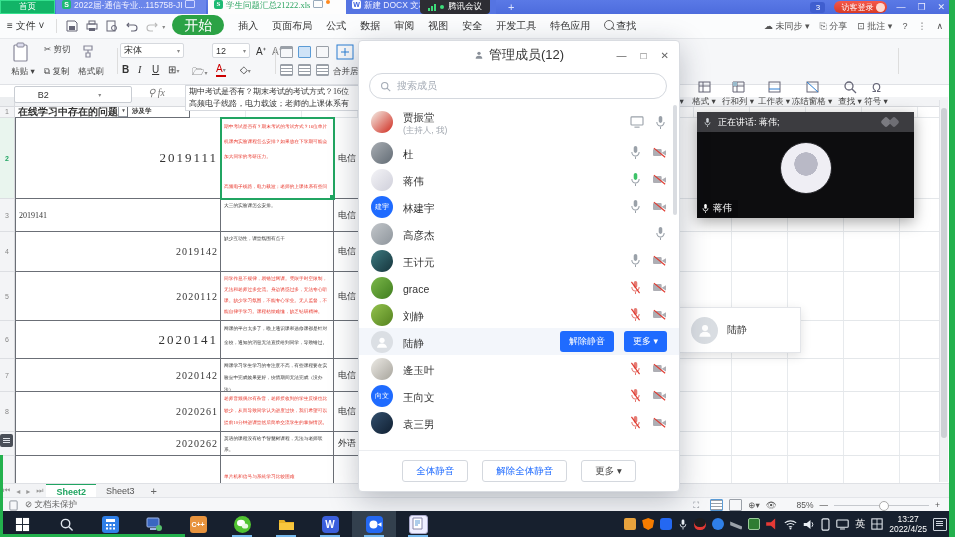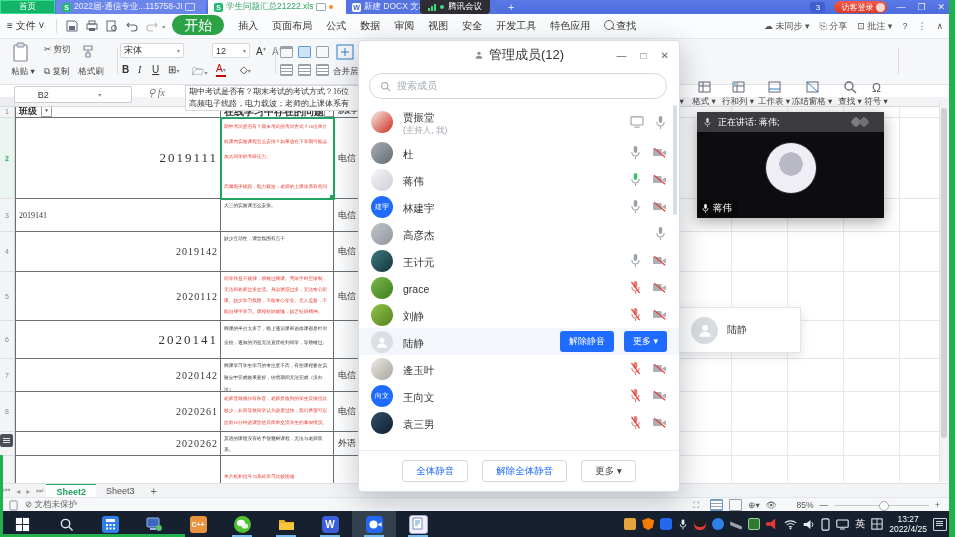--- a/index.html
+++ b/index.html
@@ -1,24 +1,24 @@
 <!DOCTYPE html>
 <html style="--share: #23b14d; --blue: #1f6bff; --sel: #21a562; --red: #e8372c;"><head>
 <meta charset="utf-8">
 <style>
   html,body{margin:0;padding:0;}
   body{width:955px;height:537px;position:relative;overflow:hidden;background:#fff;
        font-family:"Liberation Sans",sans-serif;-webkit-font-smoothing:antialiased;}
   .abs{position:absolute;}
   
   #tabbar{left:0;top:0;width:955px;height:14px;background:linear-gradient(#5a79e6,#4d6cdd);z-index:6;}
-  .ttab{position:absolute;top:0;height:14px;display:flex;align-items:center;gap:3px;font-size:8.5px;color:#eef;padding:0 6px;box-sizing:border-box;}
+  .ttab{position:absolute;top:0;height:14px;display:flex;gap:3px;font-size:8.5px;color:#eef;padding:0 6px;box-sizing:border-box;}
   #tab-home{left:0;width:55px;background:#12b467;color:#fff;justify-content:center;border:1px solid #35e08e;box-sizing:border-box;}
   #tab-doc1{left:56px;width:150px;background:#6b86ea;}
-  #tab-active{left:208px;width:156px;background:#fdfdfd;color:#2ca461;}
+  #tab-active{left:208px;width:156px;background:#fdfdfd;color:#2ca461;font-family:Liberation Serif, serif;}
   #tab-doc2{left:346px;width:150px;background:#5574e2;}
   .s-logo{width:9px;height:9px;border-radius:2px;background:#1eba74;color:#fff;font-size:7px;line-height:9px;text-align:center;font-weight:bold;flex:0 0 auto;}
   .w-logo{width:9px;height:9px;border-radius:2px;background:#fff;color:#3b5fdc;font-size:7px;line-height:9px;text-align:center;font-weight:bold;flex:0 0 auto;}
   .mini-screen{width:8px;height:6px;border:1px solid #cfd6ff;border-radius:1px;flex:0 0 auto;}
   #tab-active .mini-screen{border-color:#9ab;}
   .orange-dot{width:4px;height:4px;border-radius:50%;background:#ff8a1e;flex:0 0 auto;}
   .ttxt{white-space:nowrap;overflow:hidden;text-overflow:clip;max-width:108px;}
   #meet-pill{left:420px;top:0;height:14px;background:#2d2d33;border-radius:0 0 4px 4px;display:flex;align-items:center;gap:4px;padding:0 8px;font-size:8.5px;color:#fff;z-index:7;}
   .sig{display:flex;align-items:flex-end;gap:1px;height:7px;}
   .sig i{width:2px;background:#3ddc7a;display:block;}
@@ -121,21 +121,21 @@
   .m-name{font-size:10.5px;color:#333;white-space:nowrap;}
   .m-sub{font-size:8.5px;color:#a0a6ae;}
   .m-icons{display:flex;align-items:center;gap:10px;}
   .m-btn{background:var(--blue);color:#fff;border:none;border-radius:3px;font-size:9px;height:21px;padding:0 9px;font-family:inherit;}
   #p-scroll{position:absolute;right:2px;top:64px;width:4px;height:110px;background:#d9dce1;border-radius:2px;}
   #p-footsep{position:absolute;left:0;bottom:40px;width:100%;height:1px;background:#ebedf0;}
   #p-foot{position:absolute;left:0;bottom:9px;width:100%;display:flex;justify-content:center;gap:14px;}
   .f-btn{background:#fff;border:1px solid #d4d8de;border-radius:3px;height:22px;padding:0 13px;font-size:9.5px;color:var(--blue);font-family:inherit;}
   .f-btn.dark{color:#444;}
   
-  #video{left:697px;top:112px;width:187px;height:106px;background:#0d0d0f;z-index:15;box-shadow:0 4px 14px rgba(0,0,0,.35);}
+  #video{left:697px;top:112px;width:217px;height:106px;background:#0d0d0f;z-index:15;box-shadow:0 4px 14px rgba(0,0,0,.35);}
   #v-head{position:absolute;left:0;top:0;width:100%;height:20px;background:#3c3c40;display:flex;align-items:center;color:#fff;font-size:9px;gap:6px;}
   #v-head .vmic{margin-left:6px;}
   #v-logo{position:absolute;right:10px;top:5px;width:26px;height:10px;}
   #v-logo i{position:absolute;width:8px;height:8px;background:#8a8a90;transform:rotate(45deg);border-radius:2px;top:1px;}
   #v-logo i:first-child{left:4px;opacity:.8;}
   #v-logo i:last-child{left:12px;background:#6e6e74;}
   #v-avatar{position:absolute;left:50%;top:56px;transform:translate(-50%,-50%);width:50px;height:50px;border-radius:50%;background:radial-gradient(circle at 50% 42%,#b9b9c6 0 30%,#efeef4 31%);border:1px solid #2a2a2e;}
   #v-label{position:absolute;left:1px;bottom:1px;background:rgba(10,10,12,.85);color:#fff;font-size:9.5px;display:flex;align-items:center;gap:3px;padding:2px 6px 2px 3px;}
   
   #tooltip{left:678px;top:307px;width:123px;height:46px;background:#fff;border:1px solid #e3e5e9;box-shadow:0 3px 10px rgba(0,0,0,.12);z-index:14;display:flex;align-items:center;gap:9px;padding-left:12px;box-sizing:border-box;}
@@ -348,21 +348,20 @@
   <div>期中考试是否有？期末考试的考试方式？16位</div>
   <div>高频电子线路，电力载波；老师的上课体系有</div>
 </div>
 
 <div id="colhdr" class="abs"></div>
 <div id="corner" class="abs"></div>
 <div id="colA-letter" class="abs">A</div>
 <div id="grid" class="abs">
     <div class="s-row hdr" style="height:12px;">
   <div class="rn">1</div>
-  <div class="ca" style="font-size:9px;padding-left:3px;gap:4px;">班级<span class="flt">▾</span></div>
   <div class="cb" style="font-size:10px;font-weight:bold;display:flex;align-items:center;padding:0 0 0 3px;white-space:nowrap;">在线学习中存在的问题<span class="flt" style="margin-left:auto;">▾</span></div>
   <div class="cc" style="font-size:6.5px;white-space:nowrap;">涉及学</div>
   <div class="fill"></div>
     </div>
     <div class="s-row" style="height:81px;">
     <div class="rn green">2</div>
     <div class="ca num-r-big">2019111</div>
     <div class="cb red sel-cell" style="line-height:15px;white-space:pre-line;">期中考试是否有？期末考试的考试方式？16位单片机课内实验课程怎么安排？如果放在下学期可能会加大同学的考研压力。
 
 高频电子线路，电力载波；老师的上课体系有些问题，不同的时间PPT却会相同。板书时间又较长，学的知识太少。</div>

